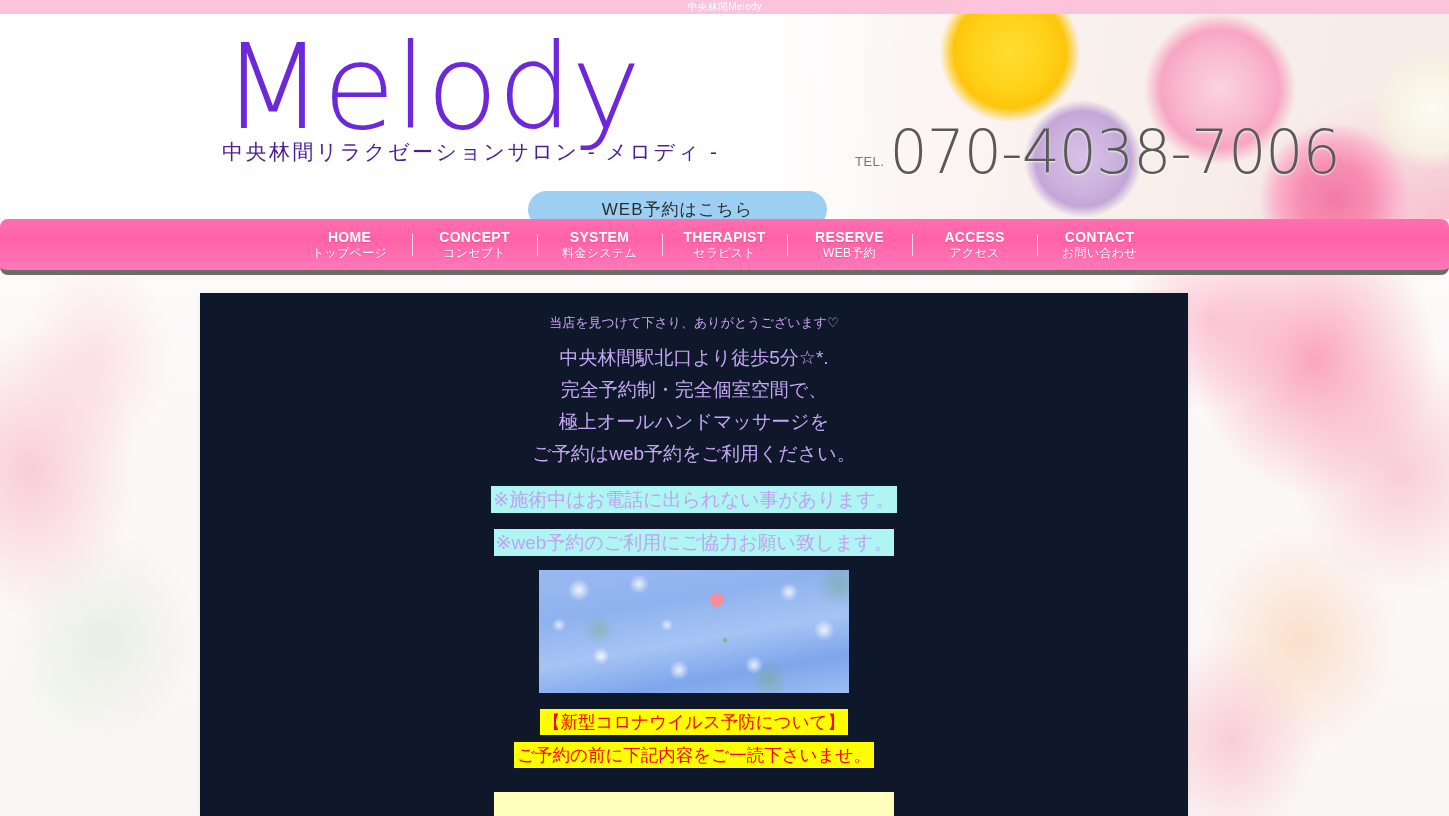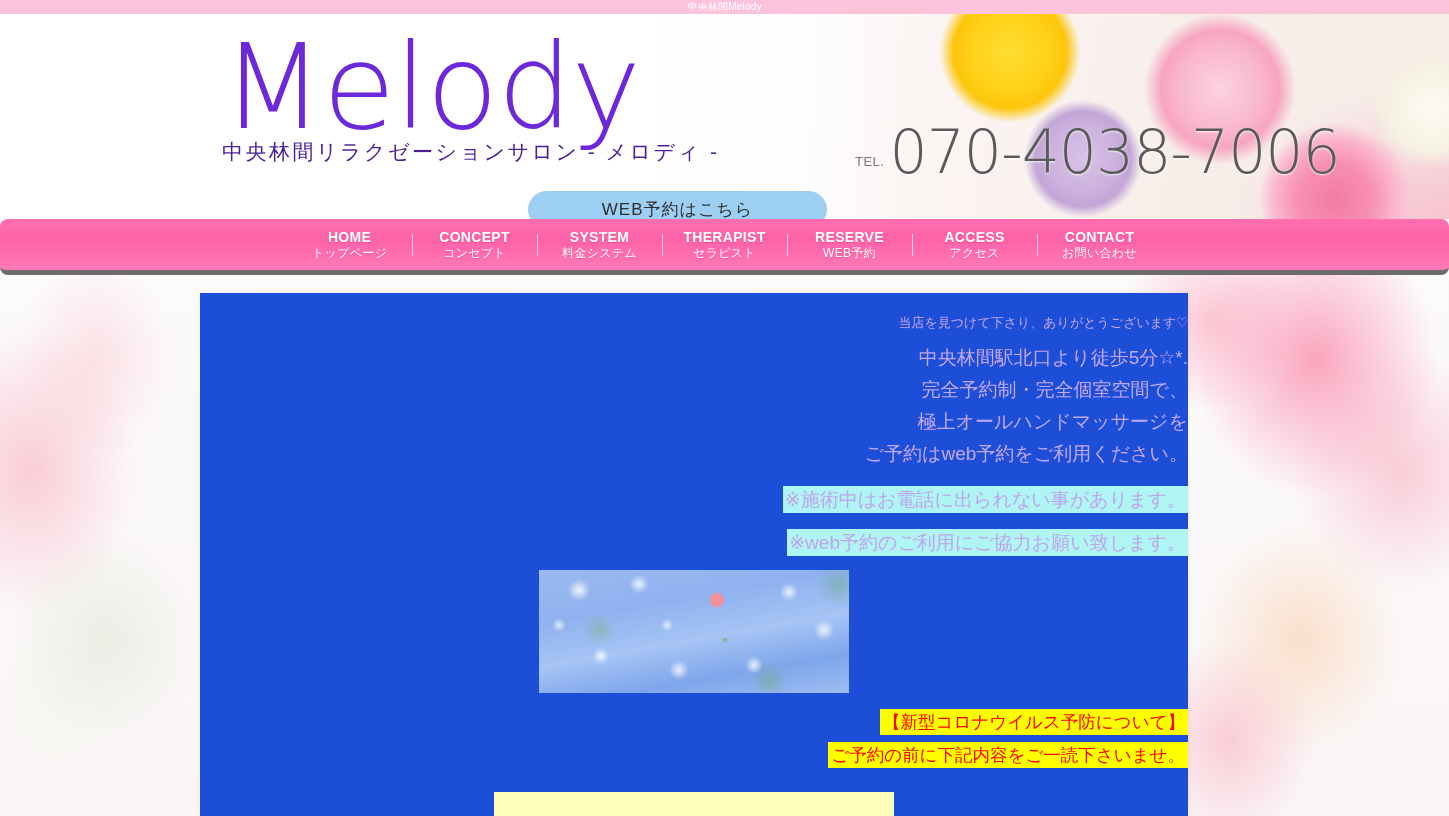--- a/index.html
+++ b/index.html
@@ -158,25 +158,25 @@
     text-shadow: 0 1px 1px rgba(210,60,120,.5);
   }
   .nav-en { font-size: 14px; font-weight: bold; line-height: 17px; letter-spacing: .3px; }
   .nav-jp { font-size: 12px; line-height: 15px; letter-spacing: .3px; }
   .nav-sep { width: 1px; height: 22px; background: rgba(255,255,255,.75); margin: 0 12px; }
 
   
   .content {
     position: absolute; left: 200px; top: 293px;
     width: 988px; height: 523px;
-    background: #1d4ed8;
+    background: #0f172a;
     box-shadow: 0 0 6px rgba(0,0,0,.06);
     z-index: 15;
     overflow: hidden;
-    text-align: right;
+    text-align: center;
   }
 
   .lead-small {
     margin-top: 21px;
     font-size: 13px;
     color: #c9a4ee;
     line-height: 18px;
   }
   .lead {
     margin-top: 10px;

